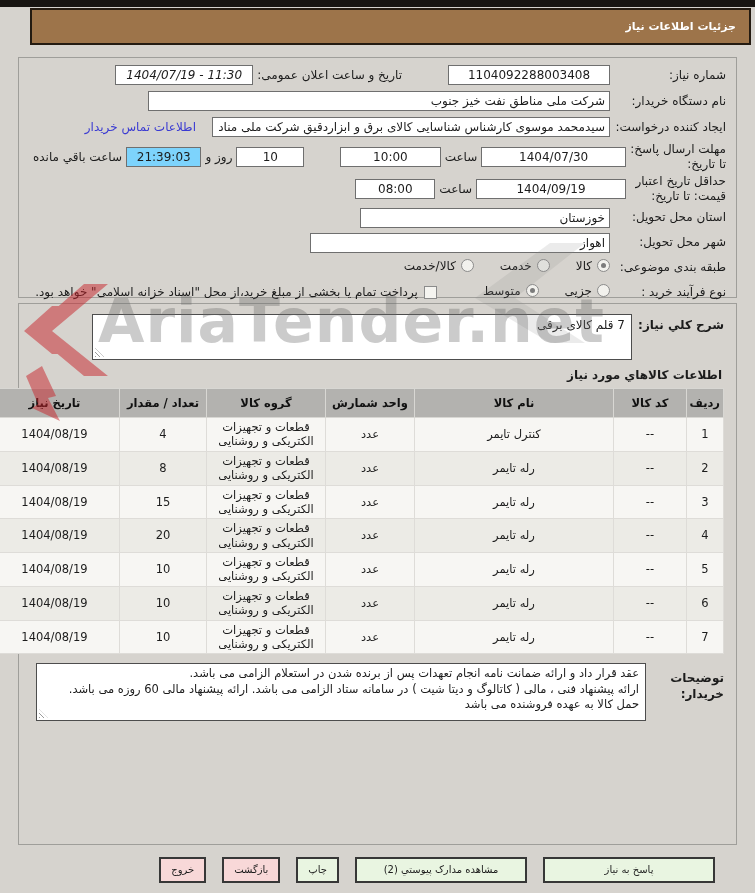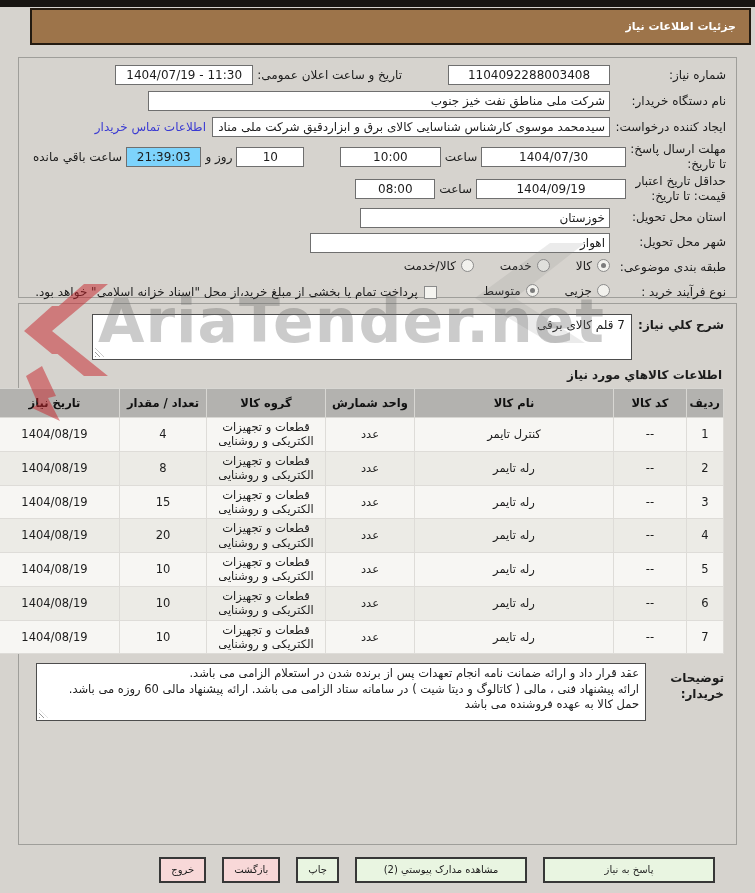--- a/index.html
+++ b/index.html
@@ -9,21 +9,21 @@
   .titlebar{position:absolute;left:30px;top:8px;width:704px;height:33px;background:#9d744a;border:2px solid #241b11;color:#fff;font-weight:bold;font-size:11px;line-height:33px;padding-right:13px;}
   .gbox{position:absolute;box-sizing:border-box;border:1px solid #9f9e9a;background:transparent;}
   .box1{left:18px;top:57px;width:719px;height:241px;padding:6px 10px;}
   .box2{left:18px;top:303px;width:719px;height:542px;padding:10px 12px;}
   .frow{display:flex;align-items:center;}
   .flabel{width:116px;flex-shrink:0;line-height:1.2;}
   .flabel2{width:100px;flex-shrink:0;line-height:1.25;}
   .input{background:#fff;border:1px solid #6f6f6f;height:20px;line-height:18px;padding:0 4px;box-sizing:border-box;overflow:hidden;white-space:nowrap;}
   .center{text-align:center;}
   .ltr{direction:ltr;unicode-bidi:isolate;}
-  .link{color:#3a3ad2;cursor:pointer;margin-right:6px;white-space:nowrap;}
+  .link{color:#3a3ad2;cursor:pointer;margin-right:16px;white-space:nowrap;}
   .yellowbox{background:#7dd3fc;}
   .radio-opt{display:inline-flex;align-items:center;margin-left:26px;}
   .radio{width:13px;height:13px;border-radius:50%;border:1px solid #8b8b8b;background:#f2f1ed;display:inline-block;margin-left:5px;box-sizing:border-box;position:relative;}
   .radio.checked::after{content:"";position:absolute;left:3px;top:3px;width:5px;height:5px;border-radius:50%;background:#7c7c7c;}
   .checkbox{width:13px;height:13px;border:1px solid #8b8b8b;background:#f5f4f0;display:inline-block;margin-left:6px;box-sizing:border-box;flex-shrink:0;}
   .bold{font-weight:bold;}
   .ta{position:relative;background:#fff;border:1px solid #4d4d4d;box-sizing:border-box;padding:2px 6px;overflow:hidden;line-height:1.35;}
   .ta::after{content:"";position:absolute;left:2px;bottom:2px;width:9px;height:9px;background:repeating-linear-gradient(45deg,#9a9a9a 0 1px,transparent 1px 3px);clip-path:polygon(0 0,0 100%,100% 100%);}
   .pre{white-space:pre-line;}
   table.items{border-collapse:collapse;width:693px;margin-top:6px;border:1px solid #b7b6b2;table-layout:fixed;font-size:11.5px;}
@@ -61,21 +61,21 @@
 
   <div class="titlebar">جزئیات اطلاعات نیاز</div>
 
   <div class="gbox box1">
 
     <div class="frow" style="margin-bottom:4px;height:22px;">
       <span class="flabel">شماره نیاز:</span>
       <span class="input center ltr" style="width:162px;">1104092288003408</span>
       <span class="spacer42"></span>
       <span class="sm-lbl">تاریخ و ساعت اعلان عمومی:</span>
-      <span class="input center ltr" style="width:138px;">1404/07/19 - 11:30</span>
+      <span class="input center ltr" style="width:138px;font-style:italic;">1404/07/19 - 11:30</span>
     </div>
 
     <div class="frow" style="margin-bottom:4px;height:22px;">
       <span class="flabel">نام دستگاه خریدار:</span>
       <span class="input" style="width:462px;">شرکت ملی مناطق نفت خیز جنوب</span>
     </div>
 
     <div class="frow" style="margin-bottom:4px;height:22px;">
       <span class="flabel">ایجاد کننده درخواست:</span>
       <span class="input" style="width:398px;">سیدمحمد موسوی کارشناس شناسایی کالای برق و ابزاردقیق شرکت ملی مناد</span>

